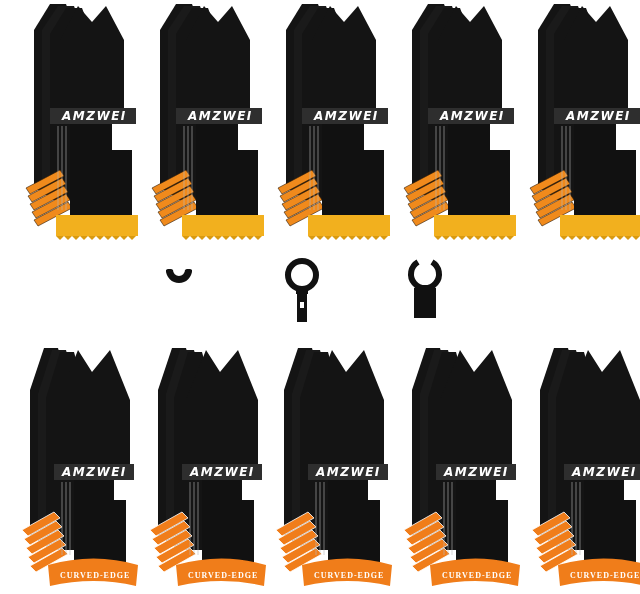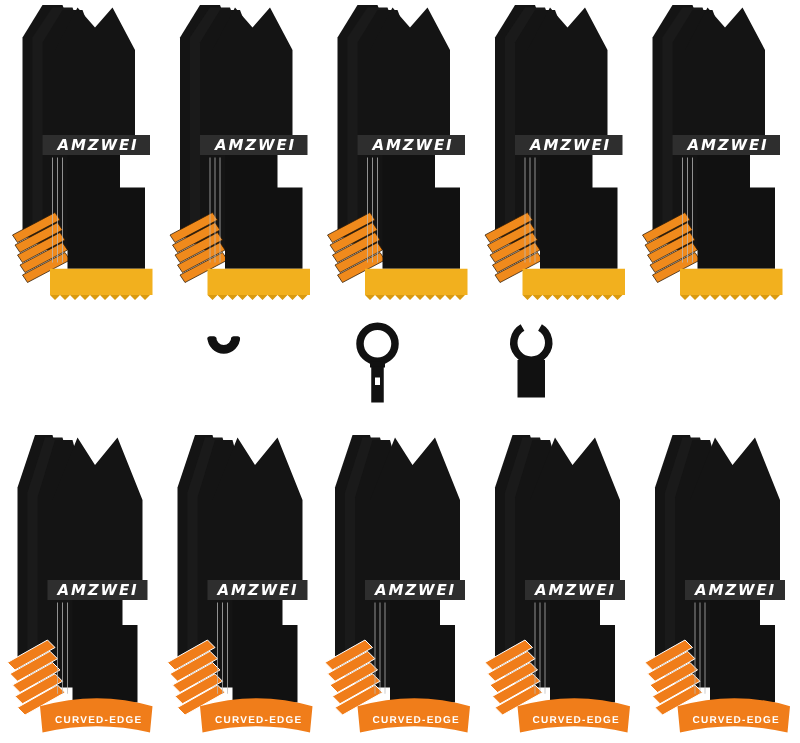--- a/index.html
+++ b/index.html
@@ -1,26 +1,26 @@
 <!DOCTYPE html>
 <html><head>
 <meta charset="utf-8">
 <style>
   html, body { margin: 0; padding: 0; background: #ffffff; }
   body { width: 640px; height: 594px; position: relative; overflow: hidden;
          font-family: "Liberation Sans", sans-serif; }
-  .row { position: absolute; left: 0; width: 557px; height: 250px; }
+  .row { position: absolute; left: 16px; width: 557px; height: 250px; }
   .row.top { top: 0; }
   .row.bottom { top: 340px; height: 254px; }
   .blade-set { position: absolute; top: 0; width: 128px; height: 100%; }
   .blade-set svg { position: absolute; left: 0; top: 0; }
   .brand { position: absolute; font-family: "DejaVu Sans", sans-serif; font-style: italic;
            font-weight: bold; color: #ffffff; font-size: 12px; letter-spacing: 1.5px;
            white-space: nowrap; }
-  .edge-label { position: absolute; color: #ffffff; font-family: Liberation Sans, sans-serif;
+  .edge-label { position: absolute; color: #ffffff; font-family: Liberation Serif, serif;
                 font-weight: bold; font-size: 8px; letter-spacing: 1px; white-space: nowrap; }
   .accessory { position: absolute; top: 250px; width: 40px; height: 80px; }
 </style>
 </head>
 <body>
 
 <div class="row top">
 
   <div class="blade-set" style="left:4px">
     <svg width="128" height="245" viewBox="0 0 128 245">

